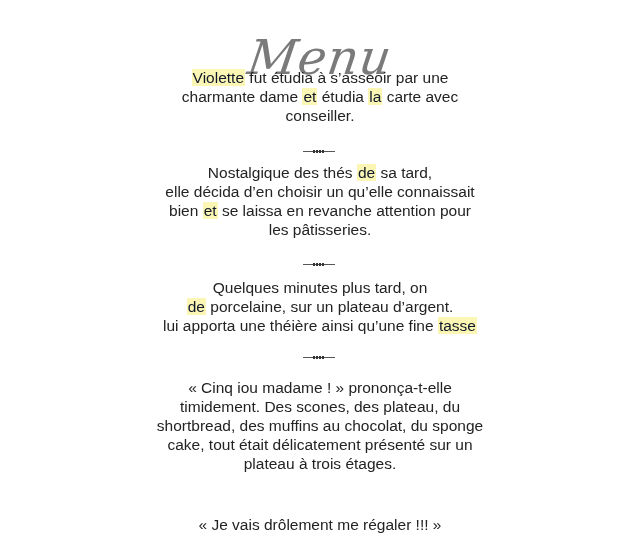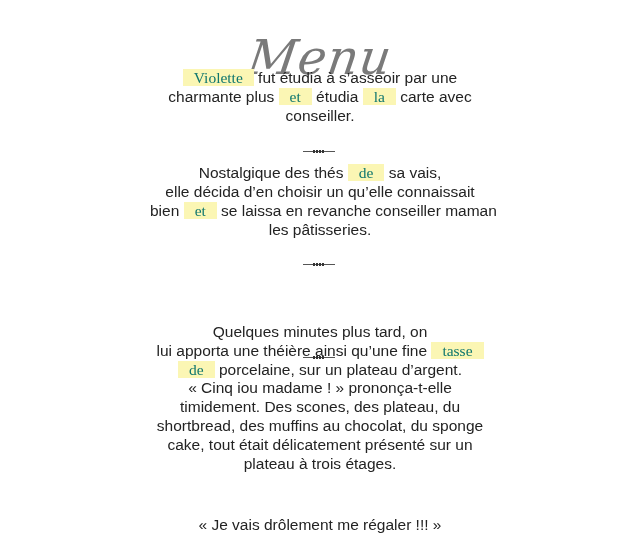--- a/index.html
+++ b/index.html
@@ -43,23 +43,22 @@
       width: 340px;
       text-align: center;
       font-size: 15.5px;
       line-height: 19px;
       color: #232323;
       margin: 0;
     }
     .line { display: block; white-space: nowrap; }
     .hl {
       background: #fbf6b4;
-      color: #0f766e;
-      padding: 0 11px;
-      font-family: Liberation Serif, serif;
+      color: #0f172a;
+      padding: 0 1px;
     }
     .divider {
       position: absolute;
       left: 303px;
       width: 32px;
       height: 1px;
       background: #555555;
     }
     .divider::after {
       content: "";
@@ -72,37 +71,37 @@
     }
   </style>
 </head>
 <body>
 
 <div class="page">
   <h1 class="title">Menu</h1>
 
   <p class="para" id="p0" style="top:68px;">
       <span class="line"><span class="hl">Violette</span><span> fut étudia à s’asseoir par une</span></span>
-      <span class="line"><span>charmante plus </span><span class="hl">et</span><span> étudia </span><span class="hl">la</span><span> carte avec</span></span>
+      <span class="line"><span>charmante dame </span><span class="hl">et</span><span> étudia </span><span class="hl">la</span><span> carte avec</span></span>
       <span class="line"><span>conseiller.</span></span>
     </p>
   <div class="divider" style="top:151px;"></div>
 
   <p class="para" id="p1" style="top:163px;">
-      <span class="line"><span>Nostalgique des thés </span><span class="hl">de</span><span> sa vais,</span></span>
+      <span class="line"><span>Nostalgique des thés </span><span class="hl">de</span><span> sa tard,</span></span>
       <span class="line"><span>elle décida d’en choisir un qu’elle connaissait</span></span>
-      <span class="line"><span>bien </span><span class="hl">et</span><span> se laissa en revanche conseiller maman</span></span>
+      <span class="line"><span>bien </span><span class="hl">et</span><span> se laissa en revanche attention pour</span></span>
       <span class="line"><span>les pâtisseries.</span></span>
     </p>
   <div class="divider" style="top:264px;"></div>
 
-  <p class="para" id="p2" style="top:278px;margin-top:44px;">
+  <p class="para" id="p2" style="top:278px;">
       <span class="line"><span>Quelques minutes plus tard, on</span></span>
+      <span class="line"><span class="hl">de</span><span> porcelaine, sur un plateau d’argent.</span></span>
       <span class="line"><span>lui apporta une théière ainsi qu’une fine </span><span class="hl">tasse</span></span>
-      <span class="line"><span class="hl">de</span><span> porcelaine, sur un plateau d’argent.</span></span>
     </p>
   <div class="divider" style="top:357px;"></div>
 
   <p class="para" id="p3" style="top:378px;">
       <span class="line"><span>« Cinq iou madame ! » prononça-t-elle</span></span>
       <span class="line"><span>timidement. Des scones, des plateau, du</span></span>
       <span class="line"><span>shortbread, des muffins au chocolat, du sponge</span></span>
       <span class="line"><span>cake, tout était délicatement présenté sur un</span></span>
       <span class="line"><span>plateau à trois étages.</span></span>
     </p>

